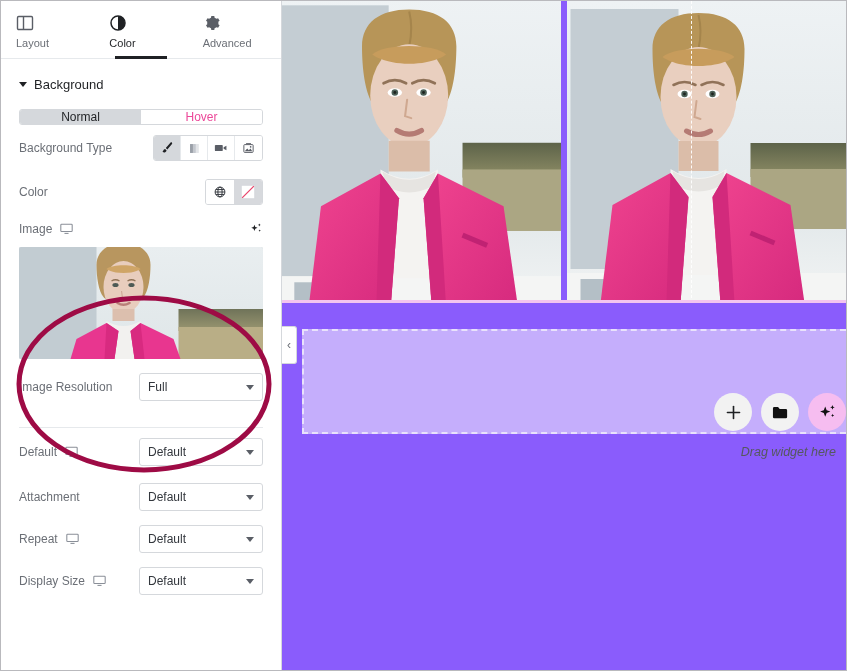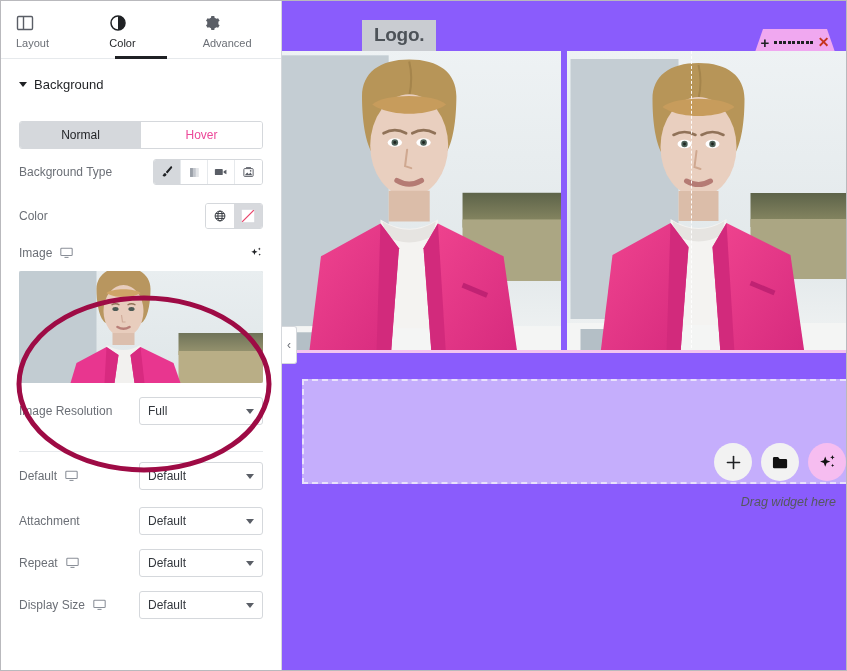--- a/index.html
+++ b/index.html
@@ -59,22 +59,22 @@
   .section-head {
     display: flex; align-items: center; gap: 7px;
     padding: 18px 18px 12px 18px;
   }
   .caret { width: 0; height: 0;
     border-left: 4.5px solid transparent; border-right: 4.5px solid transparent;
     border-top: 5.5px solid #1f2124; }
   .section-title { font-size: 13px; font-weight: normal; color: #1f2124; }
 
   .seg {
-    margin: 17px 18px 0 18px;
-    display: flex; height: 28px;
+    margin: 5px 18px 0 18px;
+    display: flex; height: 16px;
     border: 1px solid #d5d8dc; border-radius: 3px; overflow: hidden;
   }
   .seg > div {
     flex: 1; display: flex; align-items: center; justify-content: center;
     font-size: 12px; color: #ec4899; cursor: pointer; background: #fff;
   }
   .seg > div.on { background: #d5d8dc; color: #1f2124; }
 
   .row {
     display: flex; align-items: center;
@@ -434,40 +434,20 @@
 
     <svg class="annot" viewBox="0 0 281 669">
       <ellipse cx="143" cy="383" rx="125" ry="86" fill="none" stroke="#9e0b45" stroke-width="5"></ellipse>
     </svg>
   </aside>
 
   <div class="collapse">‹</div>
 
   <main class="canvas">
 
-    <div class="topbar">
-      <div class="logo-box">
-        <span class="logo-text">Logo.</span>
-      </div>
-      <div class="toolpill">
-        <span class="tp-plus">+</span>
-        <span class="dots">
-          <i></i>
-            <i></i>
-            <i></i>
-            <i></i>
-            <i></i>
-            <i></i>
-            <i></i>
-            <i></i>
-            <i></i>
-        </span>
-        <span class="tp-x">✕</span>
-      </div>
-    </div>
 
     <div class="hero">
 
       <div class="hero-half">
         <svg width="100%" height="100%" viewBox="0 0 272 302" preserveAspectRatio="xMidYMid slice">
           <defs>
             <linearGradient id="sky1" x1="0" y1="0" x2="0" y2="1">
               <stop offset="0%" stop-color="#eef2f4"></stop>
                 <stop offset="70%" stop-color="#e2e8ea"></stop>
                 <stop offset="100%" stop-color="#f2f4f4"></stop>

